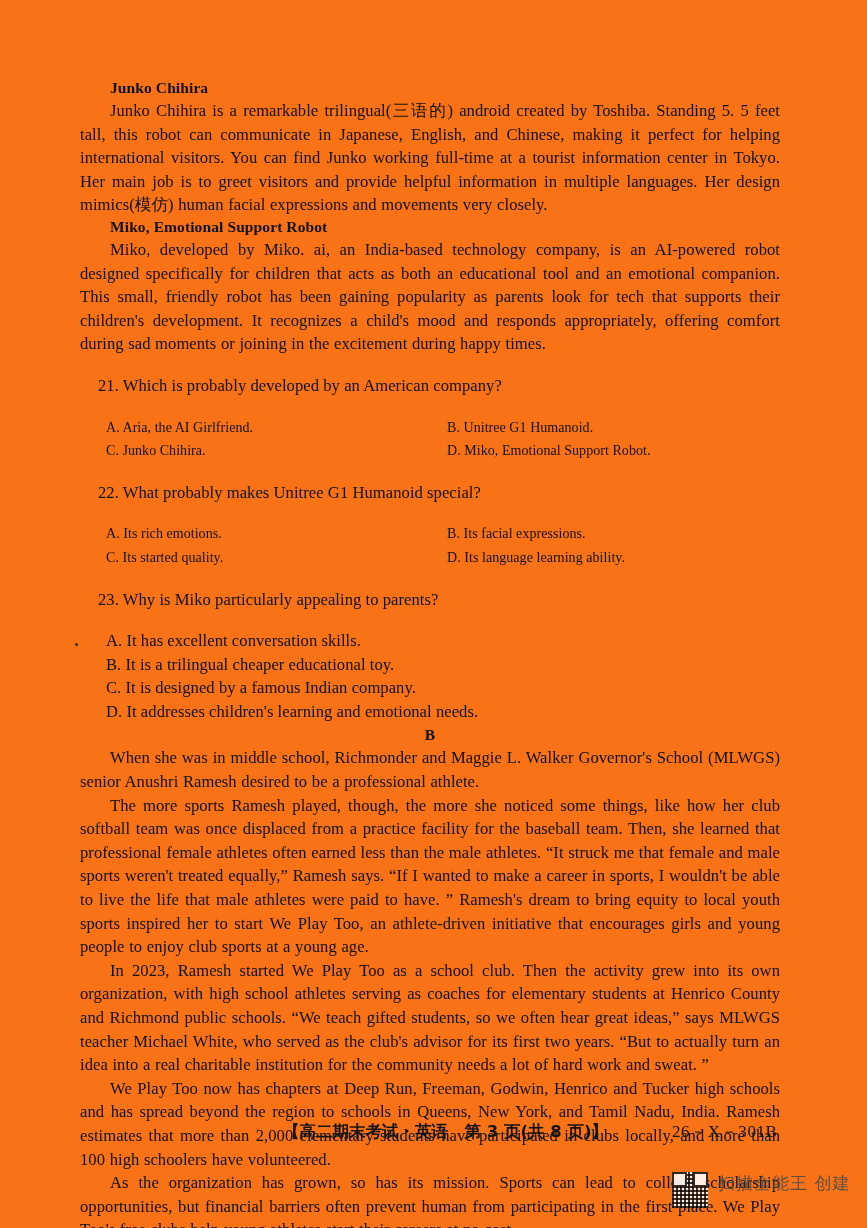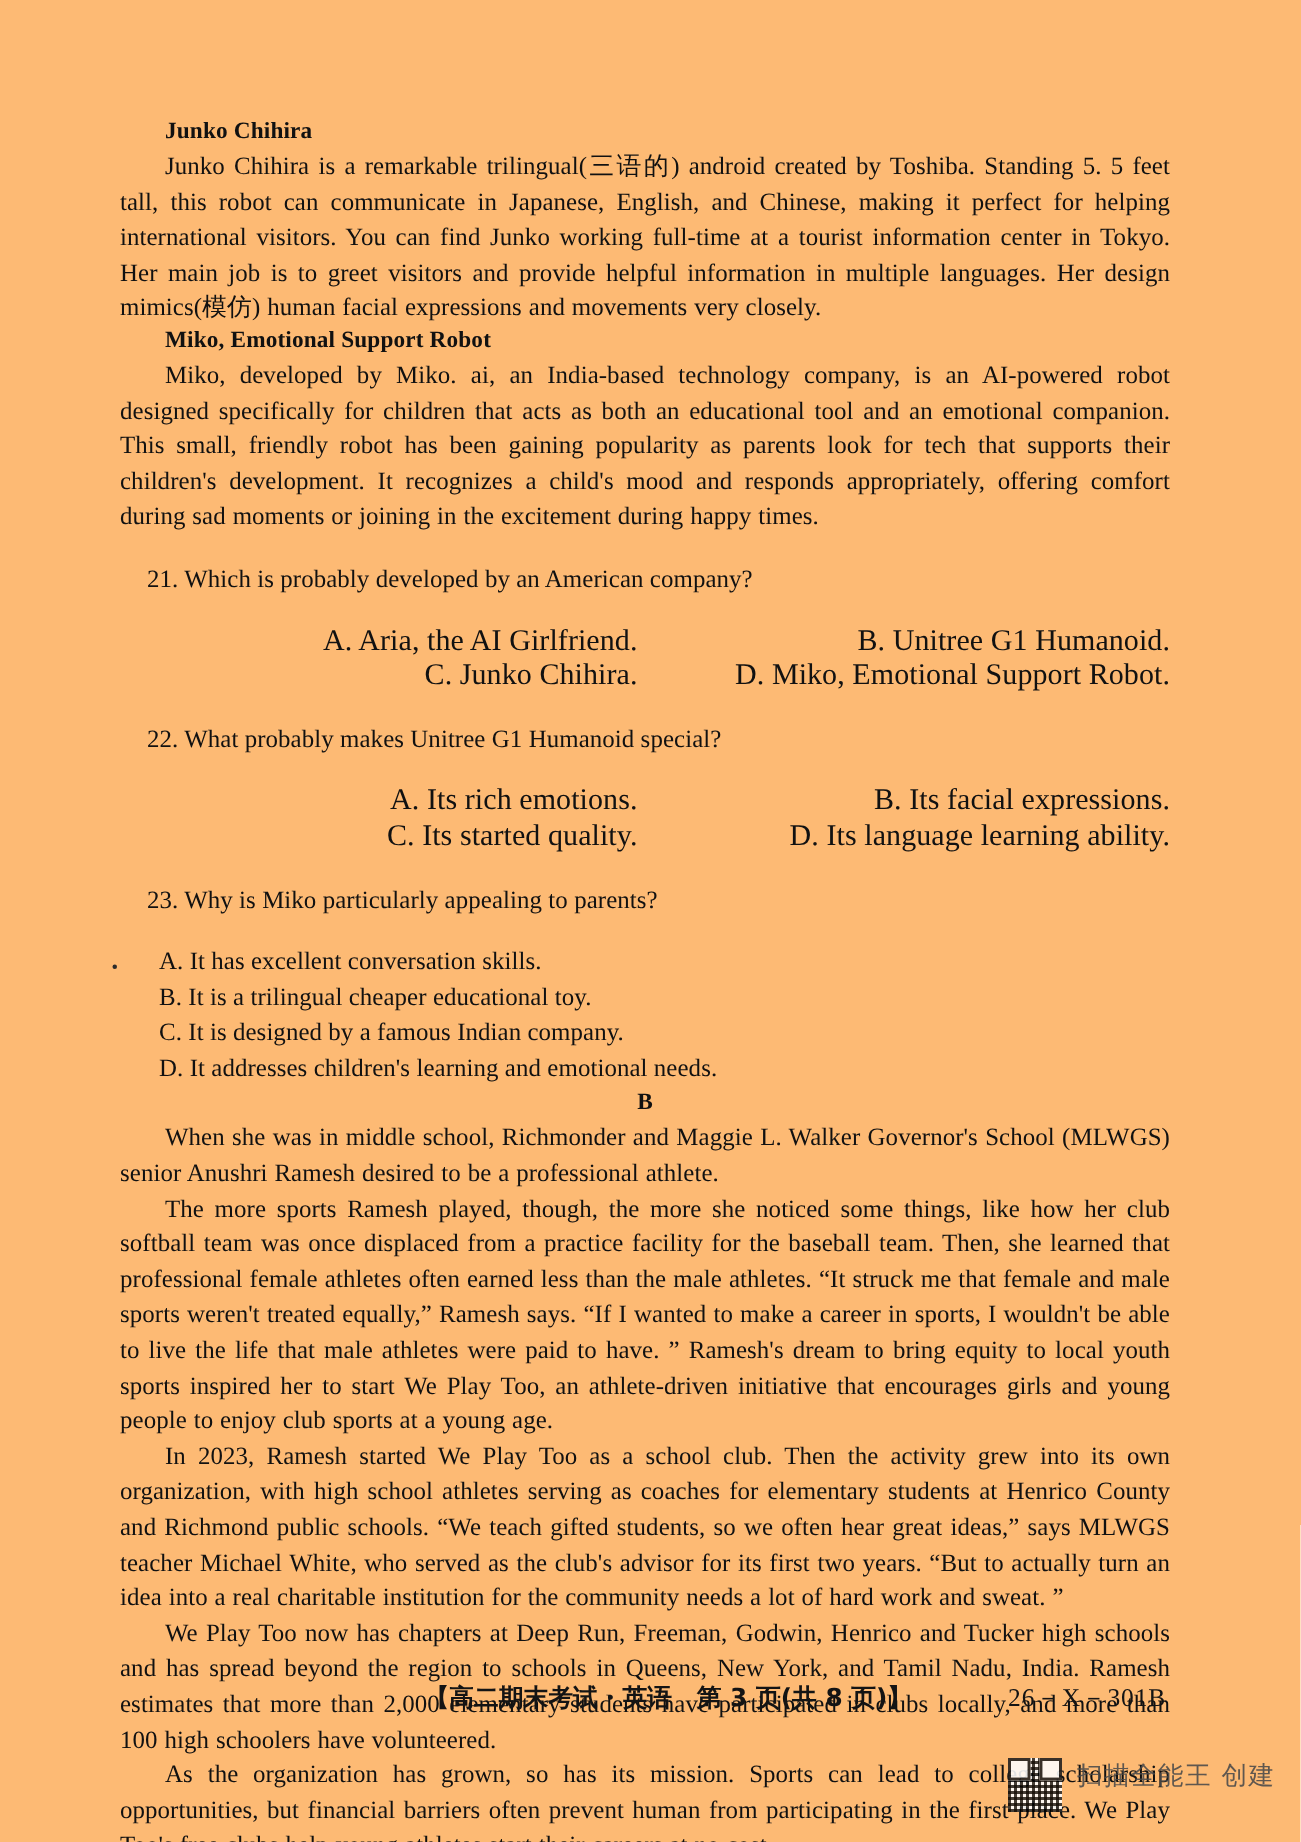--- a/index.html
+++ b/index.html
@@ -5,21 +5,21 @@
 <style>
   html, body {
     margin: 0;
     padding: 0;
     background: #ffffff;
   }
   .page {
     position: relative;
     width: 867px;
     height: 1228px;
-    background: #fdba74;
+    background: #f97316;
     overflow: hidden;
     font-family: "Liberation Serif", "DejaVu Serif", serif;
     color: #111111;
     -webkit-font-smoothing: none;
   }
   .content {
     position: absolute;
     left: 80px;
     top: 78px;
     width: 700px;
@@ -46,24 +46,23 @@
   .q-block { margin: 0; }
   .q-stem {
     margin: 18px;
     font-size: 16.6px;
     line-height: 23.6px;
     text-indent: 0;
     letter-spacing: 0.05px;
   }
   .opt-row {
     display: flex;
-    font-size: 20px;
-    line-height: 23.6px;
-    letter-spacing: 0.05px;
-    text-align: right;
+    font-size: 14px;
+    line-height: 23.6px;
+    letter-spacing: 0.05px;
   }
   .opt-row .opt {
     padding-left: 26px;
     box-sizing: border-box;
   }
   .opt-row .opt.col-l { width: 345px; flex: 0 0 345px; }
   .opt-row .opt.col-r { flex: 1 1 auto; padding-left: 22px; }
   .opt-single {
     font-size: 16.6px;
     line-height: 23.6px;

